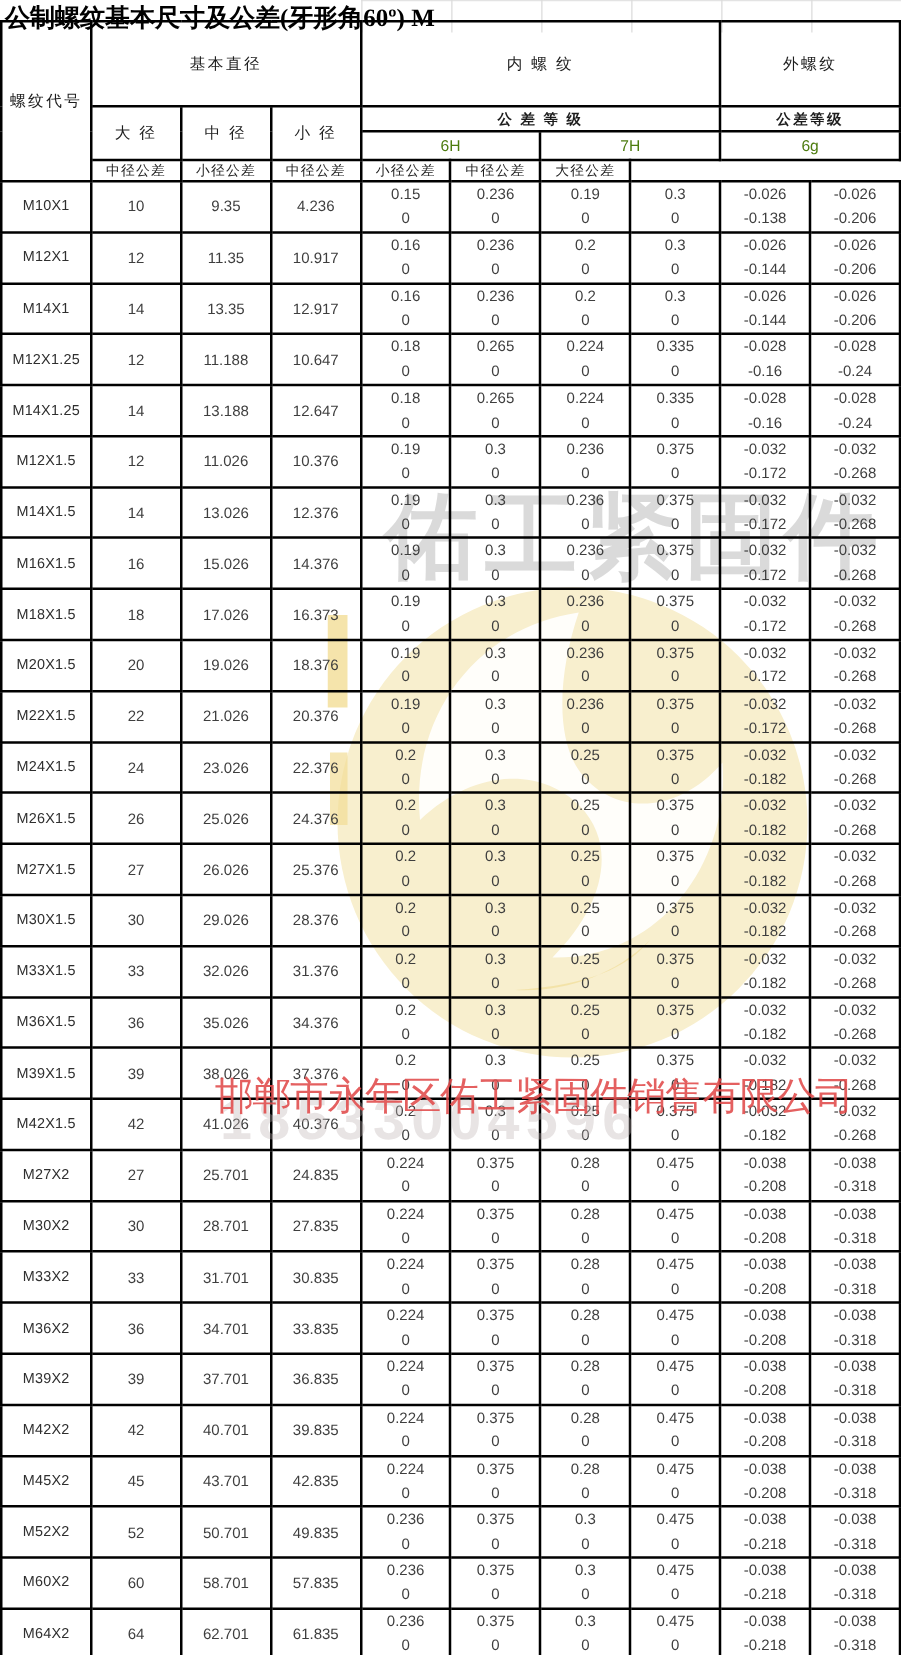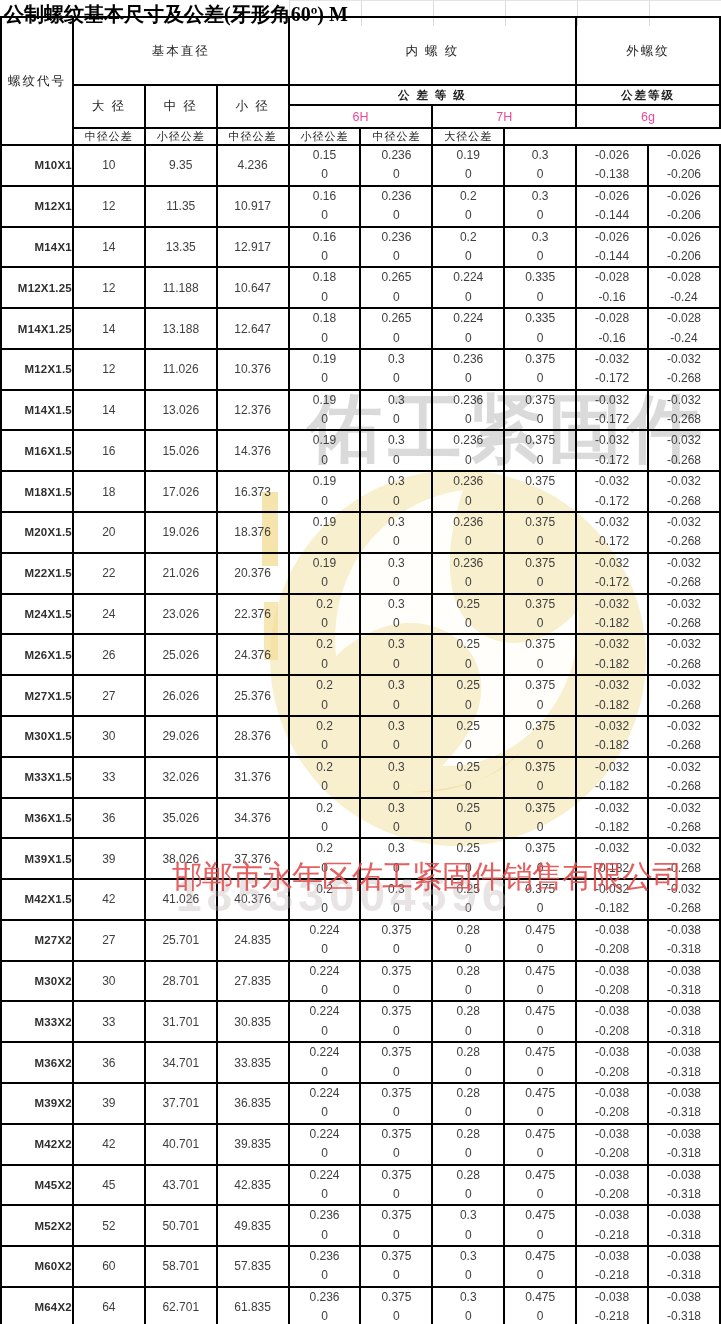--- a/index.html
+++ b/index.html
@@ -28,26 +28,26 @@
   .title-topline{position:absolute;top:0;left:289px;right:0;height:1px;background:#e3e3e3;}
 
   
   table{position:relative;z-index:2;border-collapse:collapse;table-layout:fixed;
         width:721px;background:transparent;}
   th,td{border:2px solid #000;padding:0;text-align:center;vertical-align:middle;
         background:transparent;overflow:hidden;}
   thead th{font-weight:normal;color:#1d1d1d;}
   .h-big{font-family:"Liberation Serif", serif;font-size:12.5px;letter-spacing:2px;}
   .h-grade-lbl{font-family:"Liberation Serif", serif;font-size:11.5px;letter-spacing:2px;font-weight:bold;}
-  .h-grade{font-family:"Liberation Sans", sans-serif;font-size:12.5px;color:#ec4899;margin-left:36px;}
+  .h-grade{font-family:"Liberation Sans", sans-serif;font-size:12.5px;color:#4d7c0f;margin-left:36px;}
   .h-sub{font-family:"Liberation Serif", serif;font-size:11px;letter-spacing:1px;}
   tr.hr1{height:68px;} tr.hr2{height:20px;} tr.hr3{height:23px;} tr.hr4{height:14px;}
   tbody tr{height:38.93px;}
   tbody td{font-size:12px;color:#3e3e3e;}
-  td.code{font-weight:bold;color:#2f2f2f;font-size:11.5px;letter-spacing:0.2px;text-align:right;}
+  td.code{font-weight:normal;color:#2f2f2f;font-size:11.5px;letter-spacing:0.2px;}
   td.tol .tv{line-height:19.4px;height:19.4px;}
 </style>
 </head>
 <body>
 
 <div class="page">
 
   <svg class="wm-logo" viewBox="0 0 392 392" xmlns="http://www.w3.org/2000/svg">
     <circle cx="196" cy="196" r="188" fill="#f8efce"></circle>
     <rect x="0" y="30" width="16" height="74" fill="#f2dd96" opacity="0.8"></rect>

